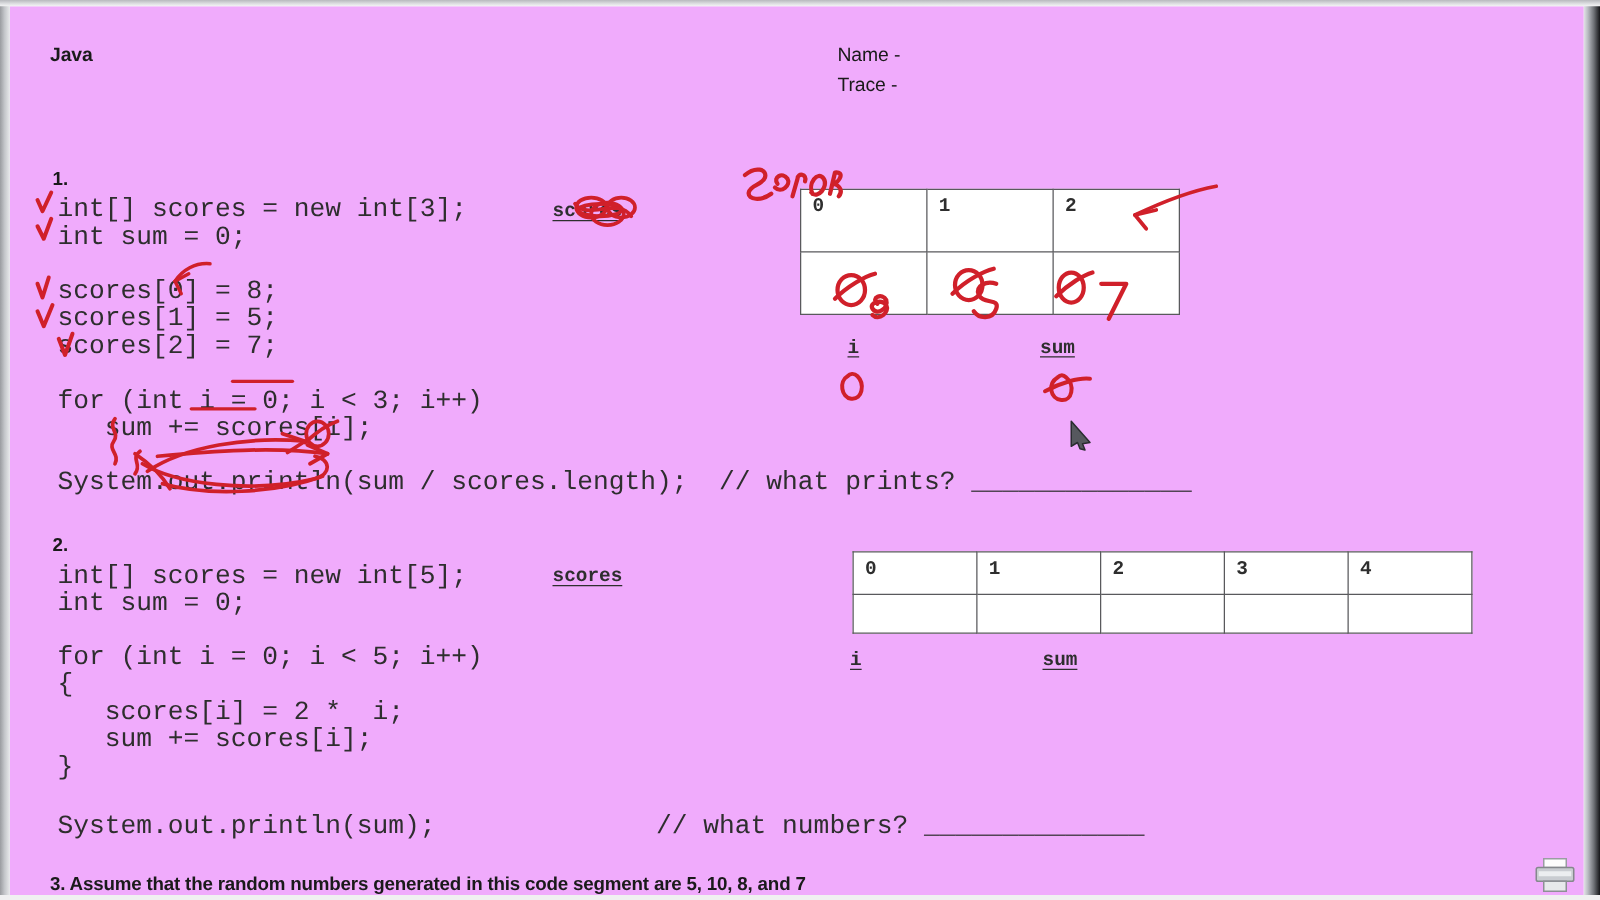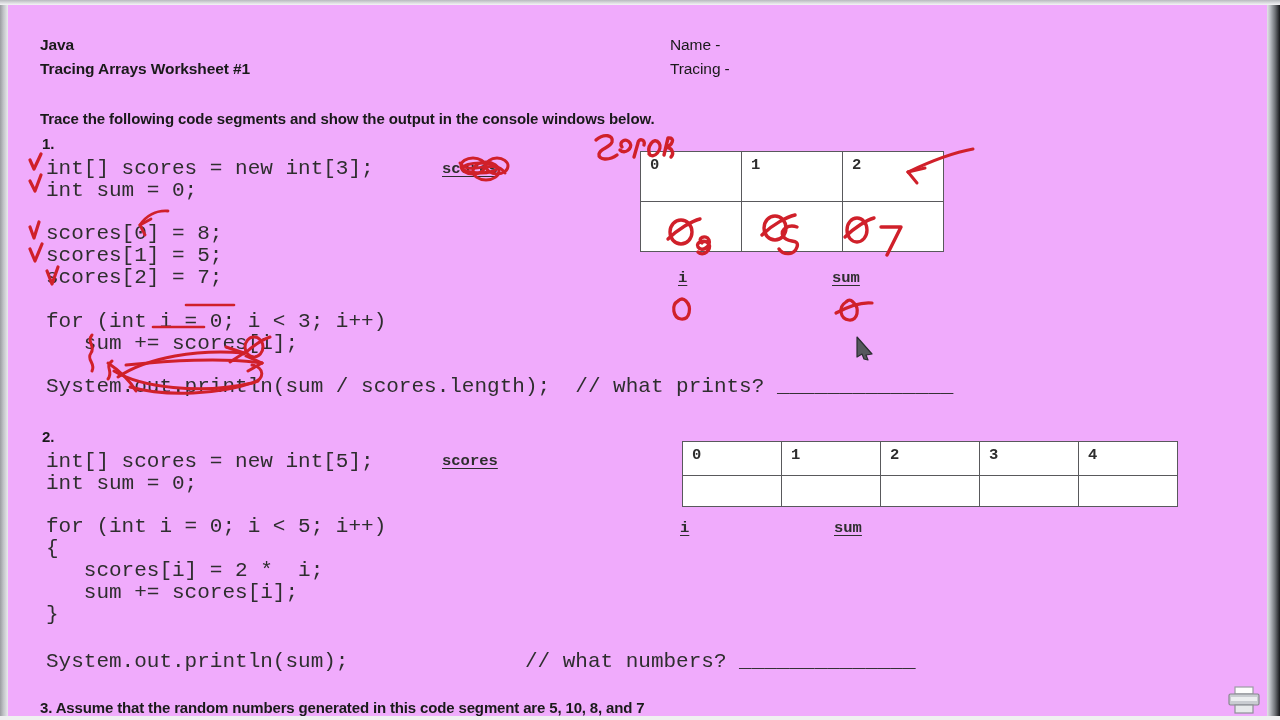--- a/index.html
+++ b/index.html
@@ -157,29 +157,27 @@
 </style>
 </head>
 <body>
 
 <div id="screen">
 
   <div class="page">
 
     <div class="hdr-left">
       <div>Java</div>
-      <div>Tracing Arrays Worksheet #1</div>
     </div>
 
     <div class="hdr-right">
       <div>Name -</div>
-      <div>Tracing -</div>
+      <div>Trace -</div>
     </div>
 
-    <div class="instruction">Trace the following code segments and show the output in the console windows below.</div>
 
     <div class="qnum q1">1.</div>
 
     <div class="code c1">int[] scores = new int[3];
 int sum = 0;
 
 scores[0] = 8;
 scores[1] = 5;
 scores[2] = 7;</div>
     <div class="code c1b">for (int i = 0; i &lt; 3; i++)

